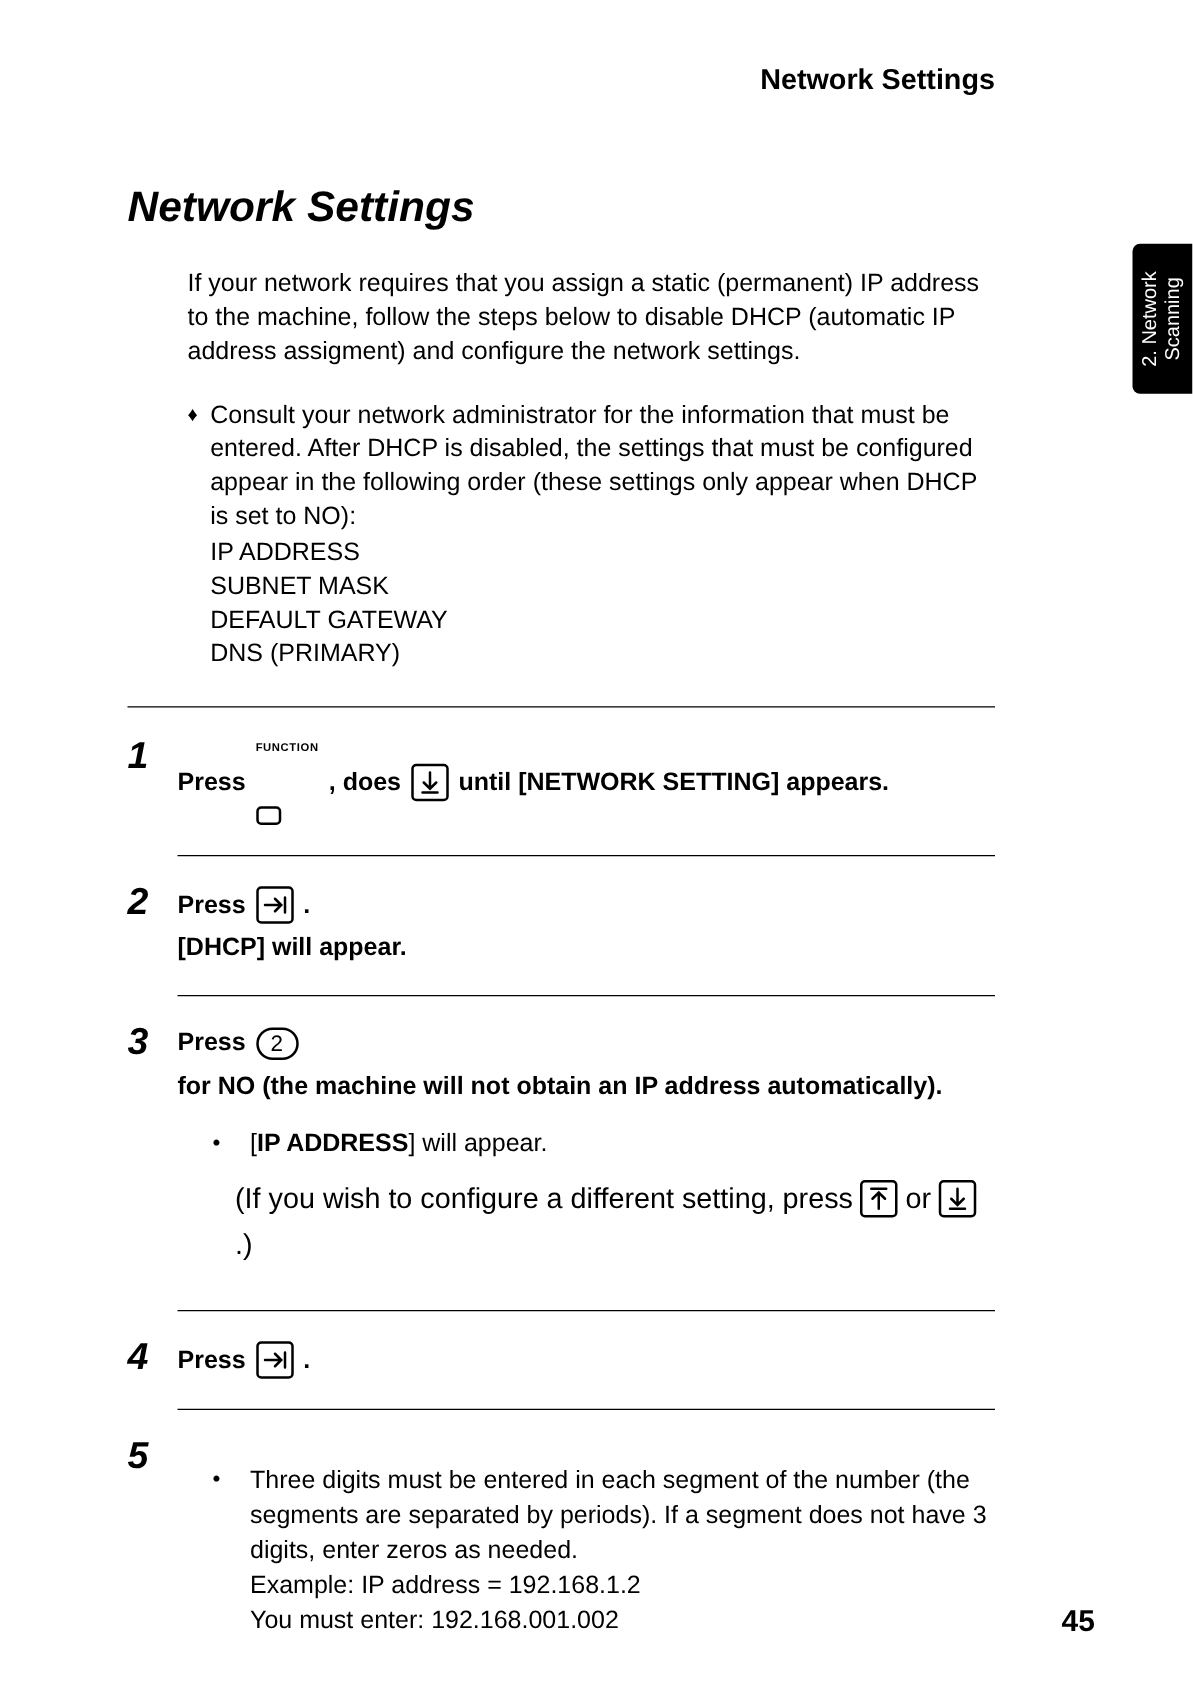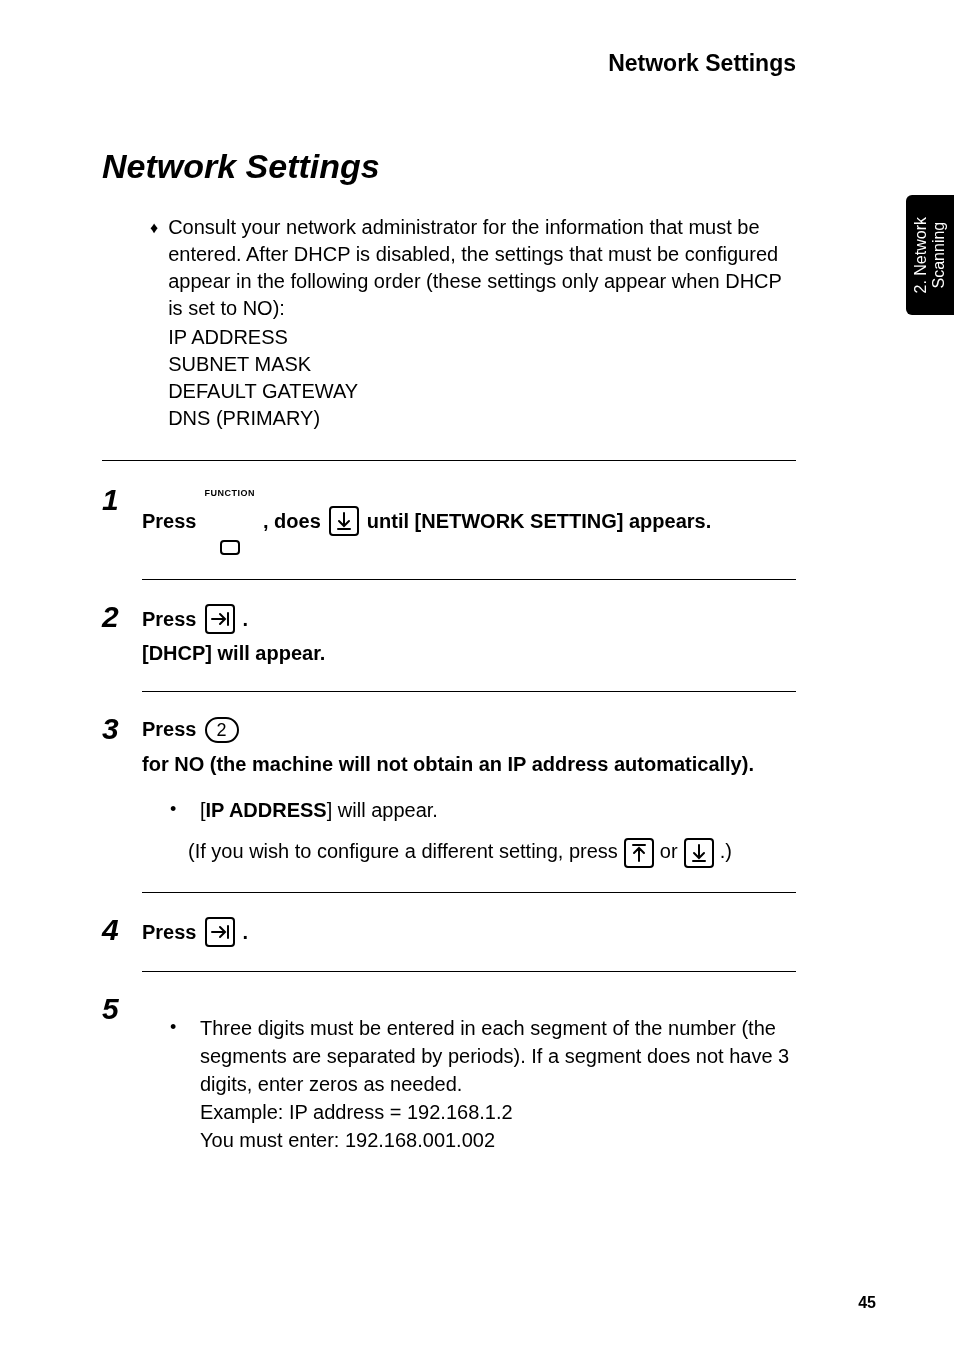--- a/index.html
+++ b/index.html
@@ -15,27 +15,27 @@
   .step-row { display: flex; align-items: flex-start; margin: 0 40px 0 24px; }
   .step-row.first { border-top: 1px solid #000; padding-top: 26px; margin-top: 8px; }
   .step-num { flex: 0 0 40px; font-style: italic; font-weight: bold; font-size: 30px; line-height: 1; margin-top: -2px; }
   .step-body { flex: 1 1 auto; font-size: 20px; line-height: 1.35; }
   .step-hr { border: none; border-top: 1px solid #000; margin: 24px 40px 24px 64px; }
   .step-line { display: flex; flex-wrap: wrap; align-items: center; gap: 8px 8px; font-weight: bold; }
   .sub-line { margin-top: 6px; font-weight: bold; }
   .bullet-row { display: flex; margin: 18px 0 0 28px; font-size: 20px; line-height: 1.4; }
   .bullet-dot { flex: 0 0 18px; font-size: 18px; line-height: 27px; }
   .bullet-text { flex: 1 1 auto; margin-left: 12px; }
-  .paren-row { display: flex; align-items: flex-start; flex-wrap: wrap; gap: 6px; margin: 14px 0 0 46px; font-size: 20px; }
+  .paren-row { display: flex; align-items: flex-end; flex-wrap: wrap; gap: 6px; margin: 14px 0 13px 46px; font-size: 23px; }
   .tab { position: absolute; right: 0; top: 195px; width: 48px; height: 120px; background: #000; border-radius: 6px 0 0 6px; display: flex; align-items: center; justify-content: center; }
   .tab-text { color: #fff; font-size: 16px; line-height: 1.15; transform: rotate(180deg); writing-mode: vertical-rl; text-align: center; }
-  .page-num { position: absolute; right: 78px; bottom: 40px; font-weight: bold; font-size: 16px; }
+  .page-num { position: absolute; right: 78px; bottom: 40px; font-weight: bold; font-size: 24px; }
 
   
-  .func-key { display: inline-flex; flex-direction: column; align-items: center; vertical-align: middle; gap: 40px; }
+  .func-key { display: inline-flex; flex-direction: column; vertical-align: middle; gap: 40px; }
   .func-label { font-size: 9px; font-weight: bold; letter-spacing: 0.5px; }
   .func-box { width: 20px; height: 15px; border: 2px solid #000; border-radius: 4px; margin-top: 1px; }
 
   .arrow-key { display: inline-flex; align-items: center; justify-content: center; width: 30px; height: 30px; border: 2px solid #000; border-radius: 4px; vertical-align: middle; position: relative; }
   .arrow-key svg { width: 20px; height: 20px; }
 
   .num-key { display: inline-flex; align-items: center; justify-content: center; min-width: 34px; height: 26px; border: 2px solid #000; border-radius: 13px; font-size: 18px; font-weight: normal; vertical-align: middle; padding: 0 6px; }
 
   .bold-span { font-weight: bold; }
 </style>
@@ -45,20 +45,21 @@
 <div class="page">
 
   <div class="header-title">Network Settings</div>
 
   <div class="tab">
     <div class="tab-text">2. Network<br>Scanning</div>
   </div>
 
   <h1 class="main-heading">Network Settings</h1>
 
+  <p class="intro">If your network requires that you assign a static (permanent) IP address to the machine, follow the steps below to disable DHCP (automatic IP address assigment) and configure the network settings.</p>
 
   <div class="diamond-block">
     <div class="diamond">♦</div>
     <div class="diamond-text">
       <span>Consult your network administrator for the information that must be entered. After DHCP is disabled, the settings that must be configured appear in the following order (these settings only appear when DHCP is set to NO):</span>
       <div class="settings-list">
         <div>IP ADDRESS</div>
         <div>SUBNET MASK</div>
         <div>DEFAULT GATEWAY</div>
         <div>DNS (PRIMARY)</div>

